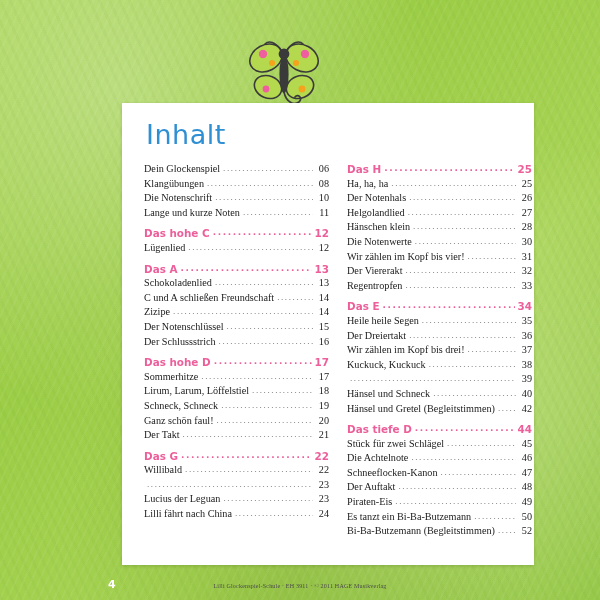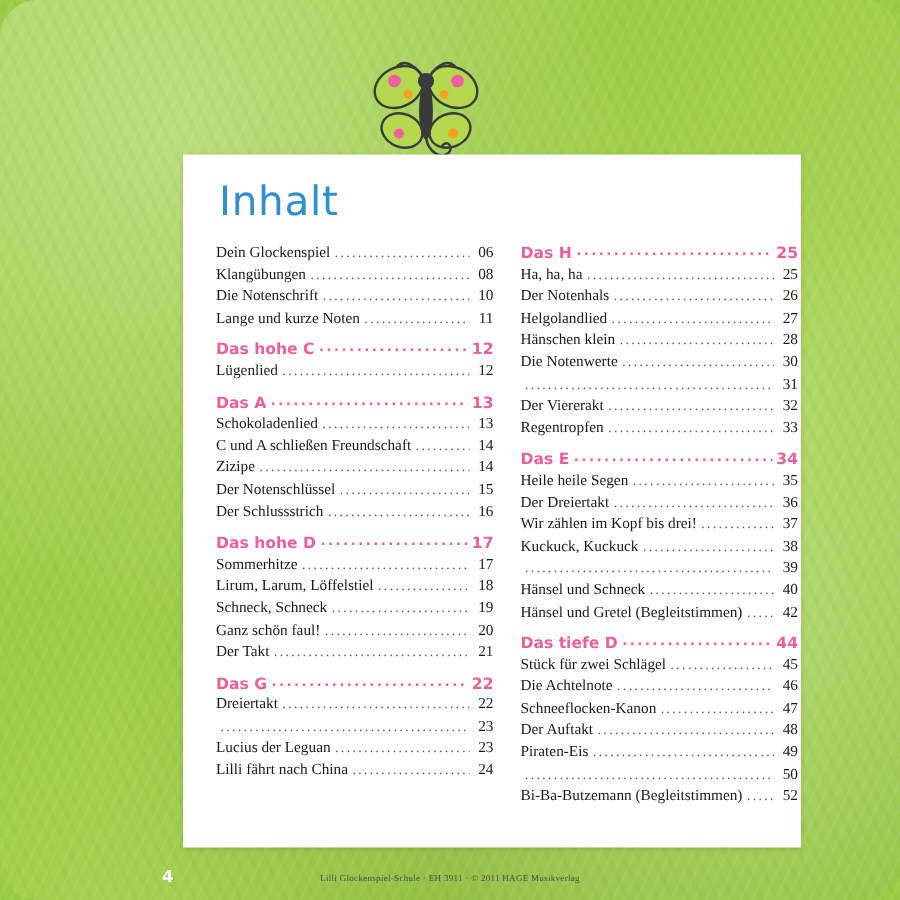--- a/index.html
+++ b/index.html
@@ -15,21 +15,20 @@
   }
   .page {
     position: relative;
     width: 600px;
     height: 600px;
     background:
       radial-gradient(ellipse at 20% 15%, rgba(255,255,255,0.28), rgba(255,255,255,0) 45%),
       radial-gradient(ellipse at 80% 70%, rgba(255,255,255,0.22), rgba(255,255,255,0) 50%),
       radial-gradient(ellipse at 50% 95%, rgba(120,170,40,0.45), rgba(255,255,255,0) 55%),
       linear-gradient(135deg, #a9d556 0%, #9ccd46 35%, #a8d455 65%, #8fc43c 100%);
-    border-radius: 25px;
   }
   .texture {
     position: absolute;
     inset: 0;
     background-image:
       repeating-linear-gradient(115deg, rgba(255,255,255,0.05) 0 2px, rgba(255,255,255,0) 2px 7px),
       repeating-linear-gradient(65deg, rgba(90,140,30,0.05) 0 3px, rgba(255,255,255,0) 3px 9px);
     pointer-events: none;
   }
   .butterfly {
@@ -267,21 +266,21 @@
               <span class="label">Der Takt</span>
               <span class="dots">...............................................</span>
               <span class="page-no">21</span>
             </div>
             <div class="entry section">
               <span class="label">Das G</span>
               <span class="dots">...............................................</span>
               <span class="page-no">22</span>
             </div>
             <div class="entry">
-              <span class="label">Dreiertakt</span>
+              <span class="label">Willibald</span>
               <span class="dots">...............................................</span>
               <span class="page-no">22</span>
             </div>
             <div class="entry">
               <span class="dots">...............................................</span>
               <span class="page-no">23</span>
             </div>
             <div class="entry">
               <span class="label">Lucius der Leguan</span>
               <span class="dots">...............................................</span>
@@ -318,20 +317,21 @@
               <span class="label">Hänschen klein</span>
               <span class="dots">...............................................</span>
               <span class="page-no">28</span>
             </div>
             <div class="entry">
               <span class="label">Die Notenwerte</span>
               <span class="dots">...............................................</span>
               <span class="page-no">30</span>
             </div>
             <div class="entry">
+              <span class="label">Wir zählen im Kopf bis vier!</span>
               <span class="dots">...............................................</span>
               <span class="page-no">31</span>
             </div>
             <div class="entry">
               <span class="label">Der Viererakt</span>
               <span class="dots">...............................................</span>
               <span class="page-no">32</span>
             </div>
             <div class="entry">
               <span class="label">Regentropfen</span>
@@ -401,20 +401,21 @@
               <span class="label">Der Auftakt</span>
               <span class="dots">...............................................</span>
               <span class="page-no">48</span>
             </div>
             <div class="entry">
               <span class="label">Piraten-Eis</span>
               <span class="dots">...............................................</span>
               <span class="page-no">49</span>
             </div>
             <div class="entry">
+              <span class="label">Es tanzt ein Bi-Ba-Butzemann</span>
               <span class="dots">...............................................</span>
               <span class="page-no">50</span>
             </div>
             <div class="entry">
               <span class="label">Bi-Ba-Butzemann (Begleitstimmen)</span>
               <span class="dots">...............................................</span>
               <span class="page-no">52</span>
             </div>
           </div>
       </div>

